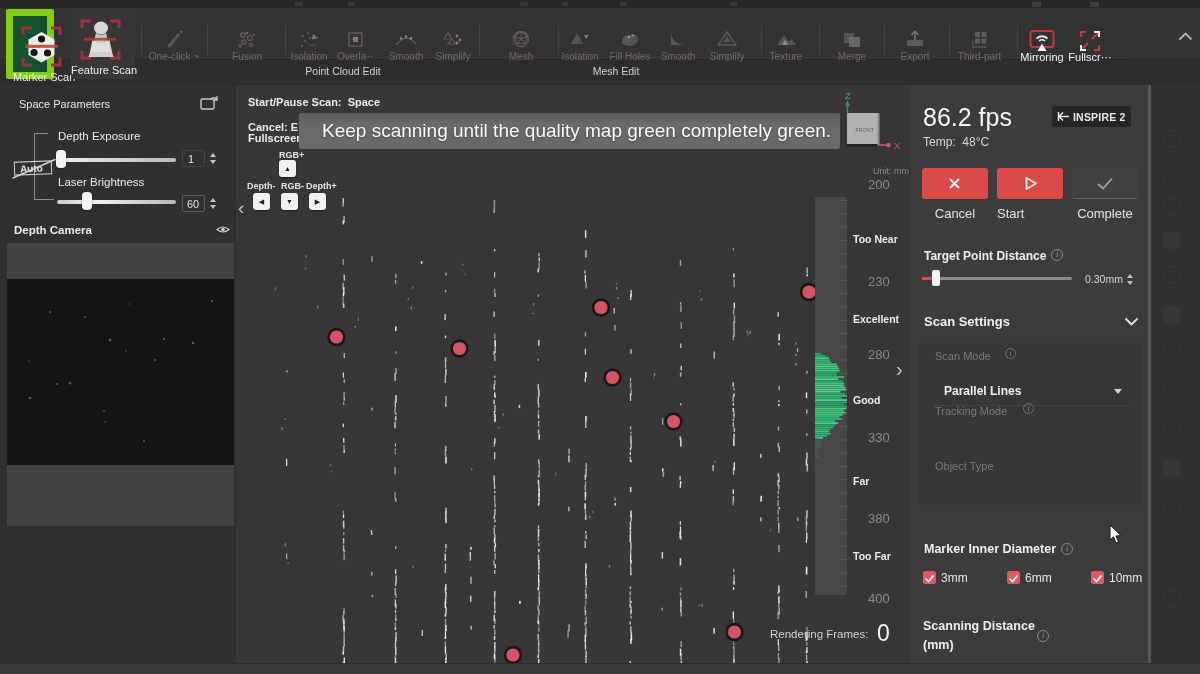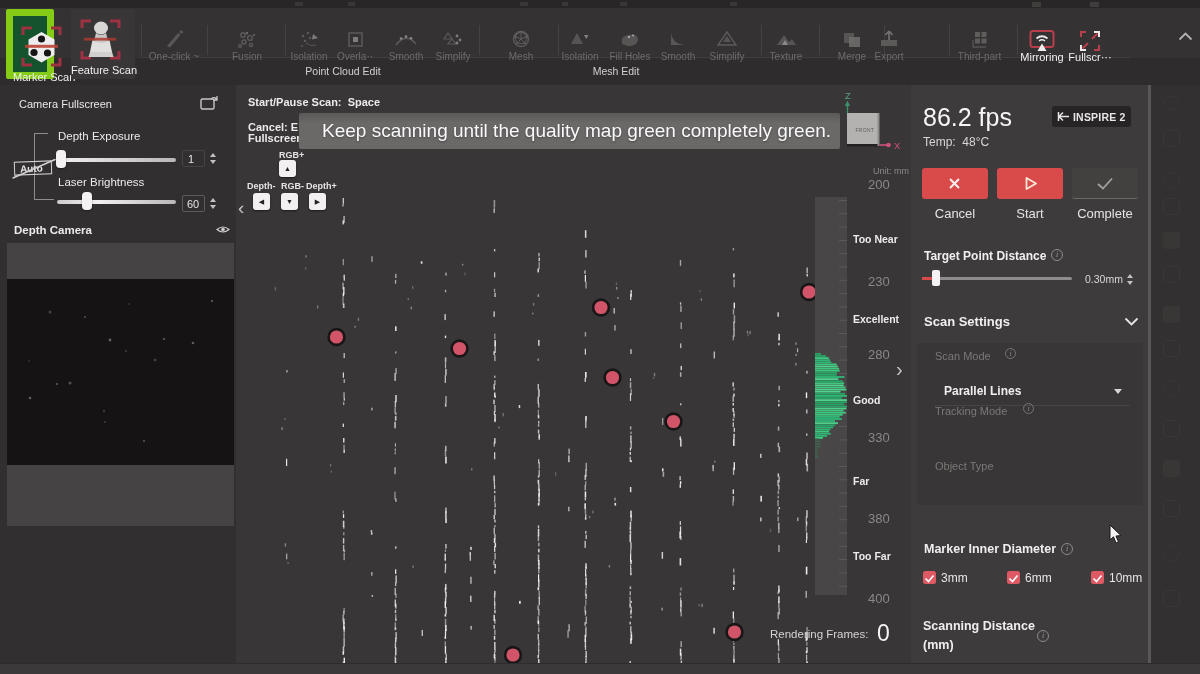--- a/index.html
+++ b/index.html
@@ -772,21 +772,21 @@
 </div>
 <div class="sep" style="left:819px"></div>
 <div class="toolbtn" style="left:827px;width:50px">
   <svg width="26" height="24" viewBox="0 0 26 24">
       <rect x="5" y="5" width="10" height="10" fill="#605c5c" opacity="0.8"></rect>
   <rect x="10" y="9" width="11" height="10" fill="#6e6a6a" opacity="0.9"></rect>
     </svg>
   <div class="dimlbl">Merge</div>
 </div>
 <div class="sep" style="left:884px"></div>
-<div class="toolbtn" style="left:864px;width:50px">
+<div class="toolbtn" style="left:890px;width:50px">
   <svg width="26" height="24" viewBox="0 0 26 24">
       <path d="M13 3 v9 M13 3 l-3.5 4 M13 3 l3.5 4" stroke="#7d7979" stroke-width="1.6" fill="none" opacity="0.9"></path>
   <path d="M5 12 v6 h16 v-6" fill="#6e6a6a" opacity="0.7"></path>
     </svg>
   <div class="dimlbl">Export</div>
 </div>
 <div class="sep" style="left:949px"></div>
 <div class="toolbtn" style="left:952px;width:55px">
   <svg width="26" height="24" viewBox="0 0 26 24">
       <g fill="#6e6a6a" opacity="0.75">
@@ -961,21 +961,21 @@
 <div class="qnum" style="top:430px">330</div>
 <div class="qlbl" style="top:475px">Far</div>
 <div class="qnum" style="top:511px">380</div>
 <div class="qlbl" style="top:550px">Too Far</div>
 <div class="qnum" style="top:591px">400</div>
 <div class="txt" style="left:896px;top:358px;font-size:20px;color:#c8c5c5">›</div>
 
 <div class="txt" style="left:770px;top:628px;font-size:11.5px;color:#d6d3d3">Rendering Frames:</div>
 <div class="txt" style="left:877px;top:620px;font-size:23px;color:#f5f3f3">0</div>
 
-<div class="txt" style="left:19px;top:98px;font-size:11px;color:#e9e7e7">Camera Fullscreen</div>
+<div class="txt" style="left:19px;top:98px;font-size:11px;color:#e9e7e7">Space Parameters</div>
 <svg class="abs" style="left:199px;top:94px" width="20" height="18" viewBox="0 0 20 18">
   <rect x="2" y="5" width="13" height="10" rx="1.5" fill="none" stroke="#c9c6c6" stroke-width="1.4"></rect>
   <path d="M12 5 q4 -3 6 1 M18 2 v4 h-4" stroke="#c9c6c6" stroke-width="1.3" fill="none"></path>
 </svg>
 
 <div class="abs" style="left:34px;top:133px;width:1px;height:67px;background:#8f8c8c"></div>
 <div class="abs" style="left:34px;top:133px;width:14px;height:1px;background:#8f8c8c"></div>
 <div class="abs" style="left:34px;top:199px;width:20px;height:1px;background:#8f8c8c"></div>
 <div class="txt" style="left:58px;top:130px;font-size:11.5px;color:#eceaea">Depth Exposure</div>
 
@@ -1044,21 +1044,21 @@
   <svg class="abs" style="left:27px;top:8px" width="14" height="15" viewBox="0 0 14 15">
       <path d="M2.5 2 L12 7.5 L2.5 13 Z" fill="none" stroke="#fde8d8" stroke-width="1.8" stroke-linejoin="round"></path>
     </svg>
 </div>
 <div class="abs" style="left:1072px;top:168px;width:66px;height:31px;background:#434040;border-radius:3px;border-bottom:1px solid #6b6868">
   <svg class="abs" style="left:24px;top:9px" width="18" height="13" viewBox="0 0 18 13">
       <path d="M2 7 L7 11.5 L16 1.5" stroke="#a3a0a0" stroke-width="1.8" fill="none"></path>
     </svg>
 </div>
 <div class="txt" style="left:922px;top:206px;width:66px;text-align:center;font-size:13px;color:#e5e3e3">Cancel</div>
-<div class="txt" style="left:997px;top:206px;width:66px;text-align:center;font-size:13px;color:#e5e3e3">Start</div>
+<div class="txt" style="left:997px;top:206px;width:66px;text-align:left;font-size:13px;color:#e5e3e3">Start</div>
 <div class="txt" style="left:1072px;top:206px;width:66px;text-align:center;font-size:13px;color:#e5e3e3">Complete</div>
 
 <div class="txt" style="left:924px;top:249px;font-size:12px;font-weight:bold;color:#f0eeee">Target Point Distance</div>
 <div class="info" style="left:1051px;top:249px">i</div>
 <div class="abs" style="left:922px;top:277px;width:150px;height:3px;background:#8e8b8b;border-radius:2px"></div>
 <div class="abs" style="left:922px;top:277px;width:13px;height:3px;background:#d94b4b"></div>
 <div class="abs" style="left:932px;top:270px;width:8px;height:16px;background:#f4f2f2;border-radius:2px"></div>
 <div class="txt" style="left:1085px;top:273px;font-size:10.5px;color:#d8d6d6">0.30mm</div>
 <div class="spin" style="left:1127px;top:273px"></div>
 

